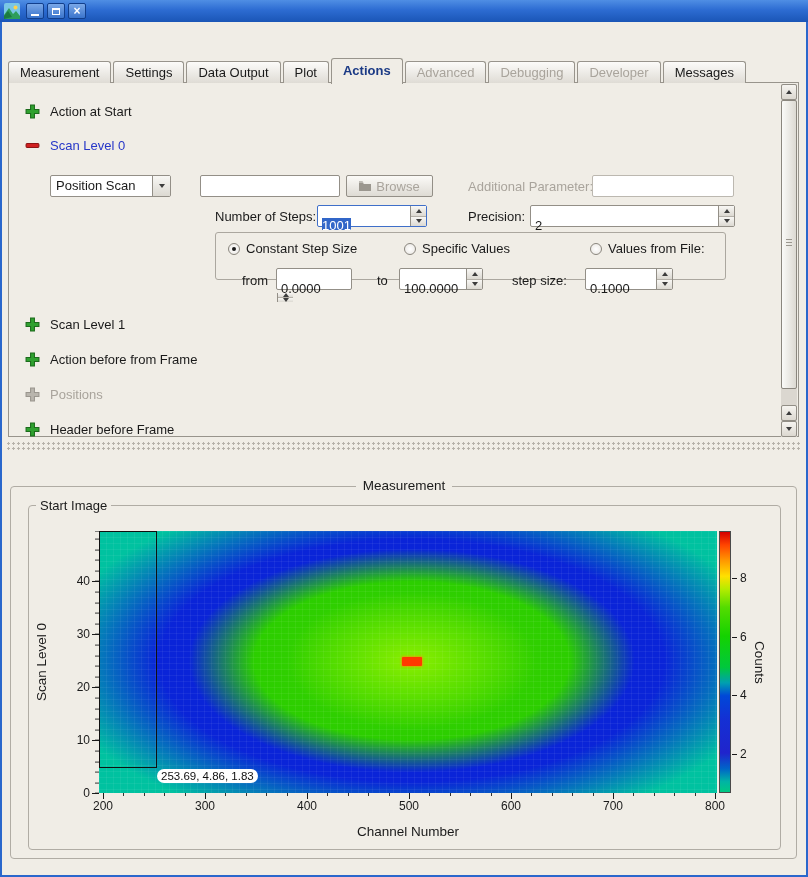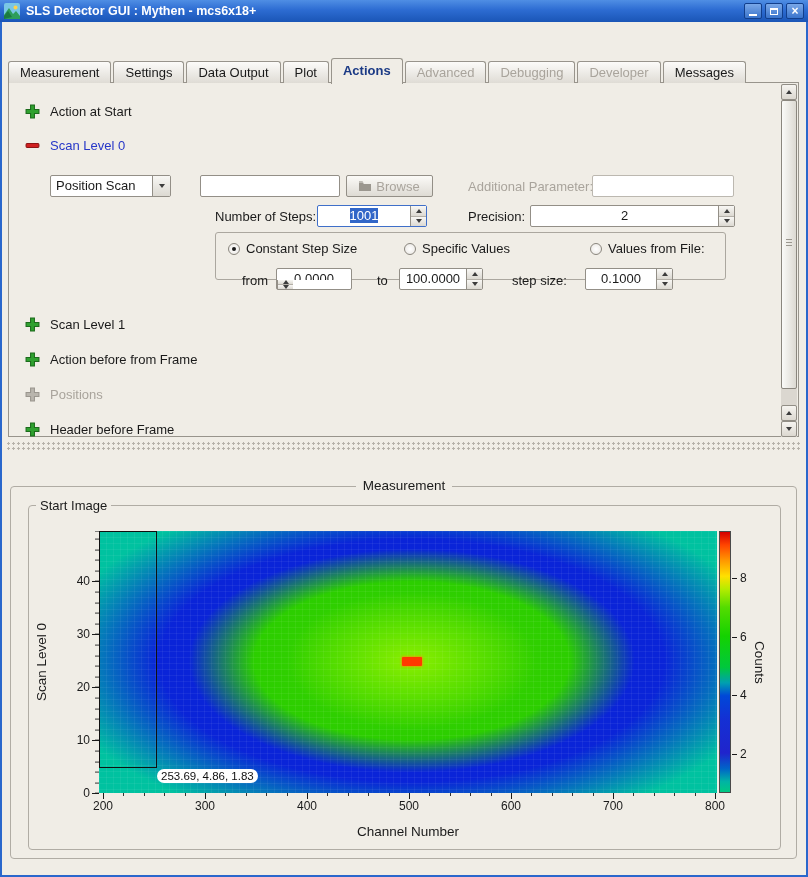--- a/index.html
+++ b/index.html
@@ -41,21 +41,21 @@
   .combo-btn{width:17px;background:linear-gradient(#f8f7f4,#dcd9d2);border-left:1px solid #938f87;display:flex;align-items:center;justify-content:center;}
   .tfield{position:absolute;height:22px;border:1px solid #938f87;border-radius:2px;background:#fff;font-size:13px;padding:2px 4px;box-sizing:border-box;font-family:"Liberation Sans",sans-serif;}
   .tfield.dis{border-color:#bcb8b0;}
   .btn{position:absolute;height:22px;border:1px solid #938f87;border-radius:2px;background:linear-gradient(#fbfaf7,#dedbd4);
        display:flex;align-items:center;justify-content:center;gap:5px;font-size:13px;box-sizing:border-box;}
   .btn.disabled{color:#a9a49c;}
   .lab{position:absolute;font-size:13px;white-space:nowrap;}
   .lab.gray{color:#a9a49c;}
   .spin{position:absolute;height:22px;border:1px solid #938f87;border-radius:2px;background:#fff;display:flex;box-sizing:border-box;}
   .spin.focused{border-color:#3f6fc9;}
-  .spin-val{flex:1;font-size:13px;padding:2px 4px;white-space:nowrap;overflow:hidden;text-align:center;}
+  .spin-val{flex:1;font-size:13px;padding:12px 4px;white-space:nowrap;overflow:hidden;}
   .spin-val .sel{background:#3166c8;color:#fff;}
   .spin-btns{width:15px;display:flex;flex-direction:column;border-left:1px solid #938f87;}
   .spin-btn{flex:1;display:flex;align-items:center;justify-content:center;background:linear-gradient(#f8f7f4,#dcd9d2);}
   .spin-btn:first-child{border-bottom:1px solid #b4b0a8;}
   .tri-up{width:0;height:0;border-left:3px solid transparent;border-right:3px solid transparent;border-bottom:4px solid #3c3c3c;display:inline-block;}
   .tri-down{width:0;height:0;border-left:3px solid transparent;border-right:3px solid transparent;border-top:4px solid #3c3c3c;display:inline-block;}
   .grpbox{position:absolute;border:1px solid #aba79f;border-radius:3px;box-sizing:border-box;}
   .radio-item{position:absolute;display:flex;align-items:center;gap:6px;font-size:13px;}
   .radio{width:12px;height:12px;border:1px solid #8a867e;border-radius:50%;background:radial-gradient(#ffffff,#e8e5e0);position:relative;box-sizing:border-box;}
   .radio.on::after{content:"";position:absolute;left:3px;top:3px;width:4px;height:4px;border-radius:50%;background:#1a1a1a;}
@@ -117,21 +117,20 @@
 
   <div class="titlebar">
     <span class="tb-icon">
       <svg width="16" height="16" viewBox="0 0 16 16">
           <rect width="16" height="16" rx="2" fill="#79c6e6"></rect>
           <circle cx="11.5" cy="4.5" r="2" fill="#ffd24a"></circle>
           <path d="M0 12 L5 5 L9 11 L12 8 L16 13 L16 16 L0 16 Z" fill="#2d9e5a"></path>
           <path d="M0 13 L4 8 L8 14 L0 16 Z" fill="#1b7a40"></path>
         </svg>
     </span>
-    <span class="tb-title">SLS Detector GUI : Mythen - mcs6x18+</span>
     <span class="tb-btns">
       <span class="tb-btn">
           <span class="glyph-min"></span>
         </span>
       <span class="tb-btn">
           <span class="glyph-max"></span>
         </span>
       <span class="tb-btn">
           <span class="glyph-close">×</span>
         </span>

